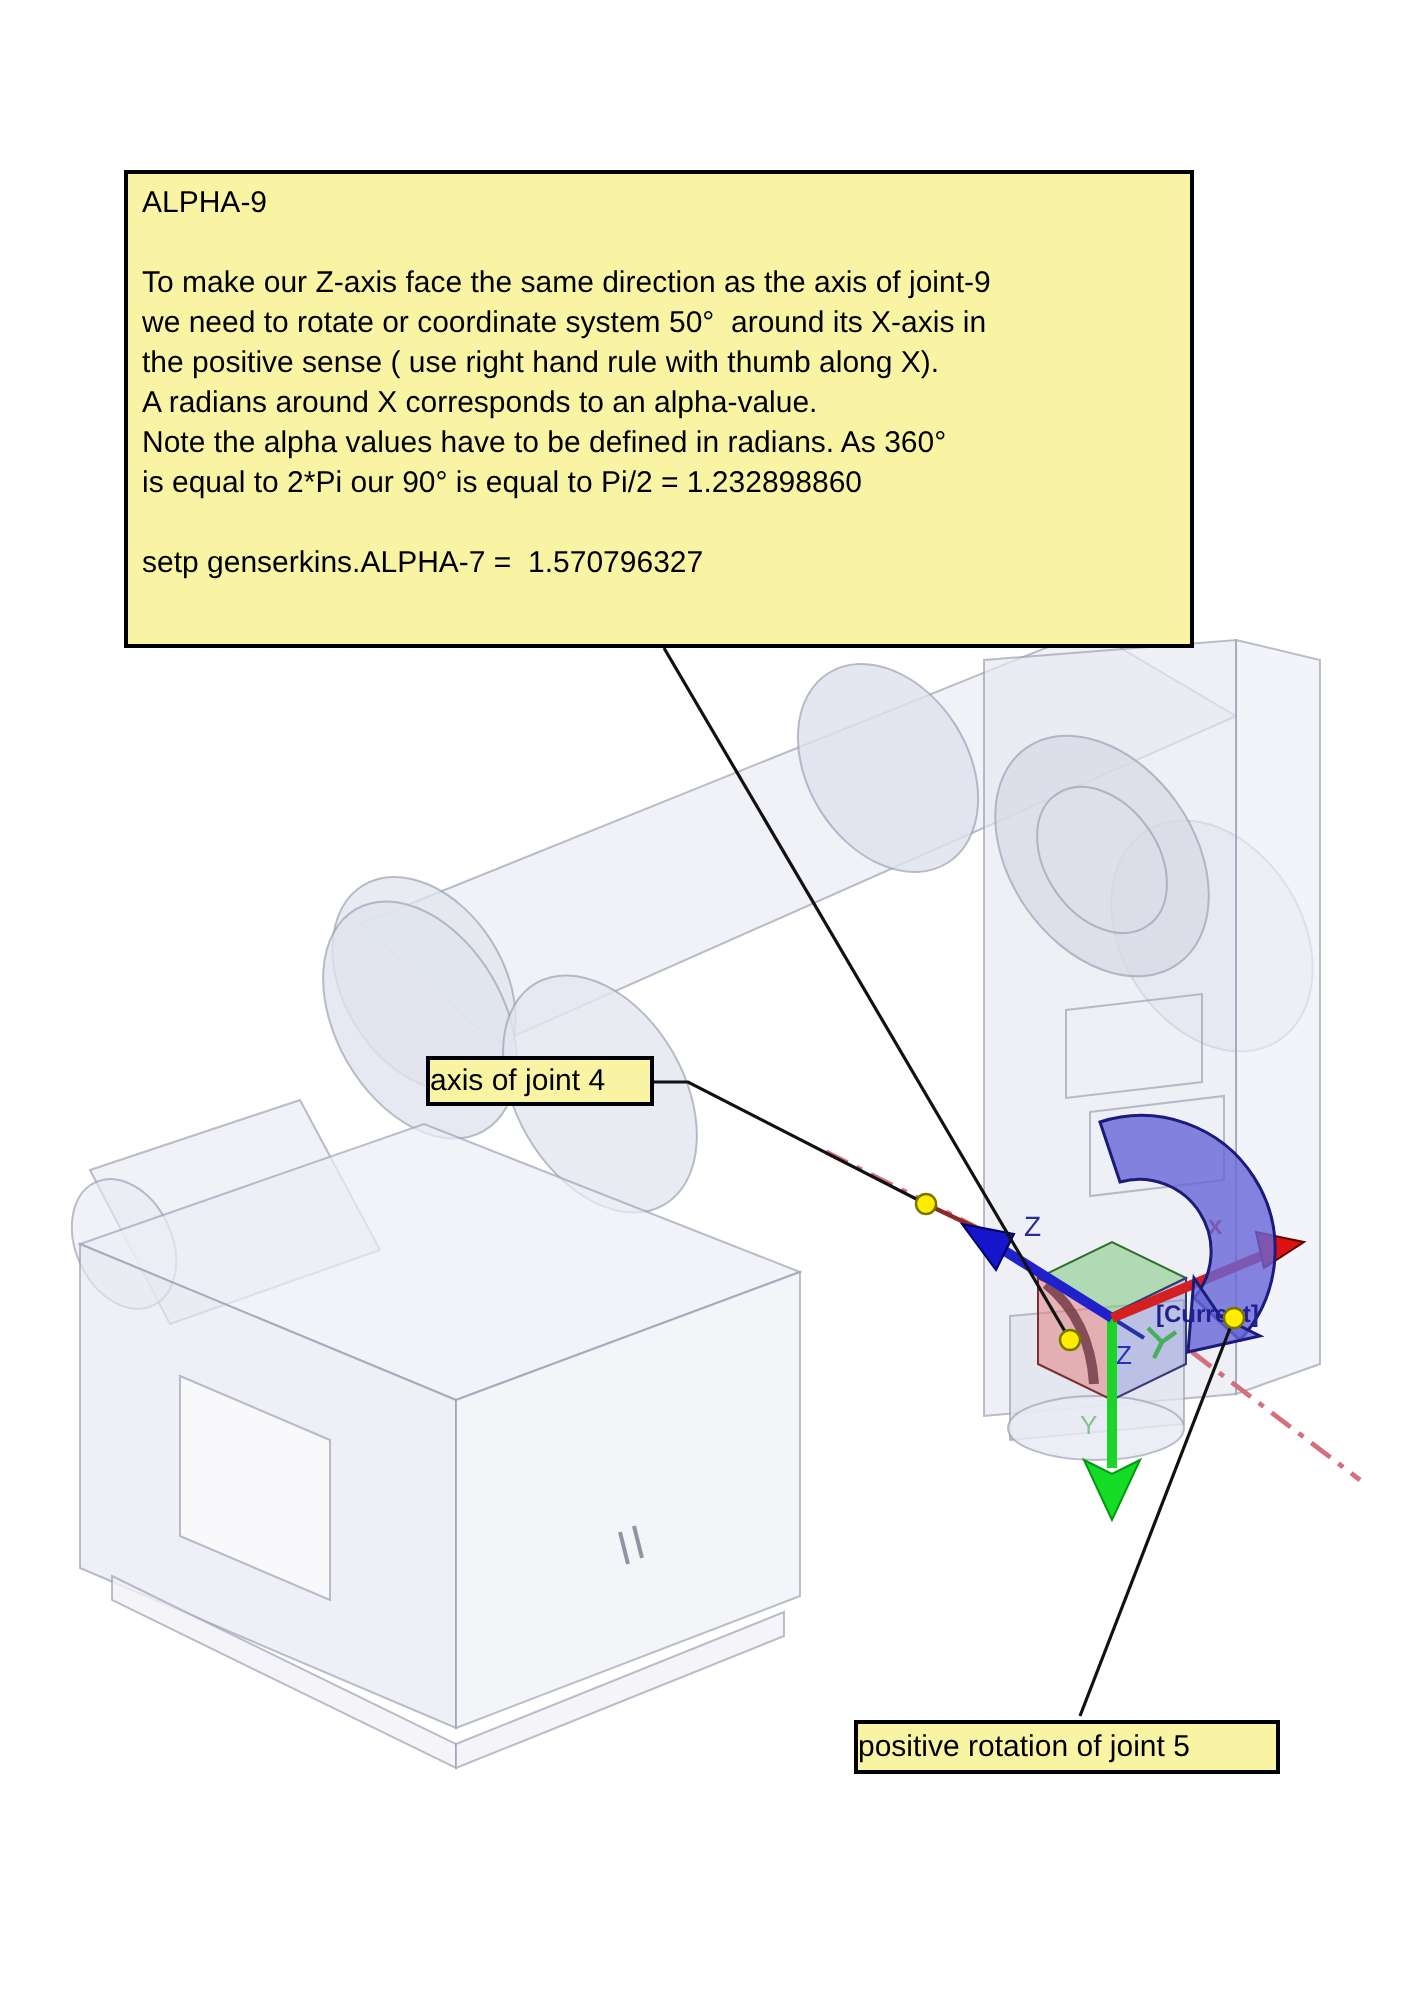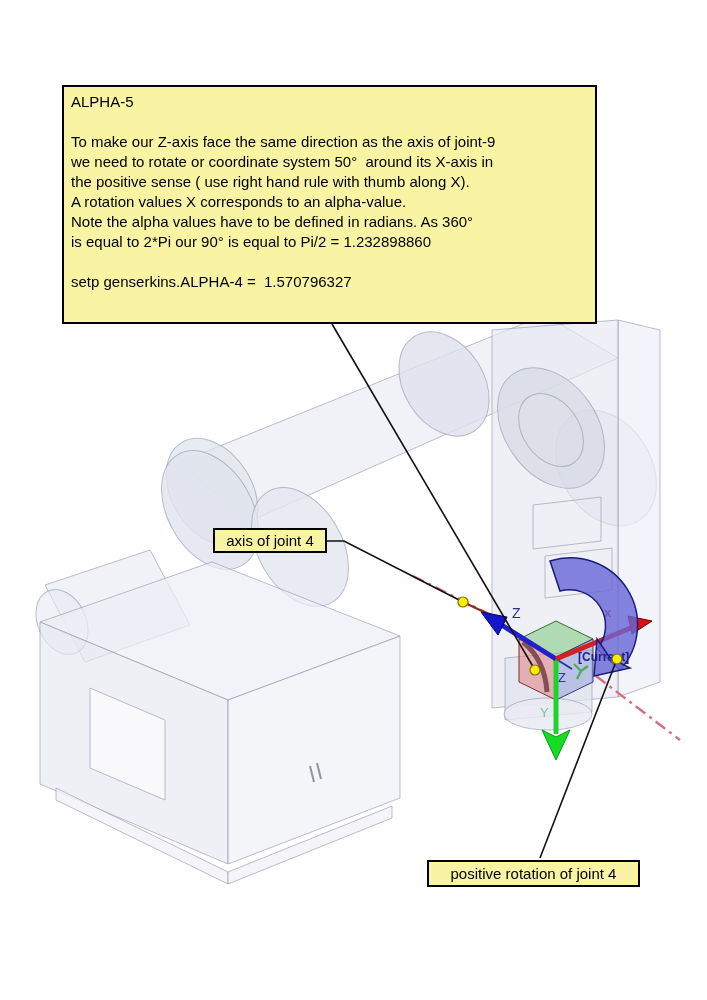--- a/index.html
+++ b/index.html
@@ -3,21 +3,21 @@
 <meta charset="utf-8">
 <style>
   html,body{margin:0;padding:0;background:#ffffff;}
   #stage{
     position:relative;width:707px;height:1000px;background:#ffffff;
     font-family:"Liberation Sans", sans-serif;overflow:hidden;
   }
   #robot-svg{position:absolute;left:0;top:0;}
   .callout{
     position:absolute;background:#F8F4A4;border:2px solid #000;
-    font-size:15px;color:#000;text-align:center;box-sizing:border-box;
+    font-size:15px;color:#000;text-align:left;box-sizing:border-box;
     white-space:nowrap;
   }
   #note-box{
     position:absolute;left:62px;top:85px;width:535px;height:239px;
     background:#F8F4A4;border:2px solid #000;box-sizing:border-box;
     padding:5px 7px;color:#000;
   }
   .note-line{font-size:15px;line-height:20px;white-space:pre;}
   .note-blank{height:20px;}
   #axis-label{left:213px;top:528px;width:114px;height:25px;line-height:21px;}
@@ -117,29 +117,29 @@
     </g>
 
     <g fill="#FFEC00" stroke="#777700" stroke-width="1.2">
       <circle cx="463" cy="602" r="5"></circle>
       <circle cx="535" cy="670" r="5"></circle>
       <circle cx="617" cy="659" r="5"></circle>
     </g>
   </svg>
 
   <div id="note-box">
-    <div class="note-line">ALPHA-5</div>
+    <div class="note-line">ALPHA-9</div>
     <div class="note-blank"></div>
     <div class="note-line">To make our Z-axis face the same direction as the axis of joint-9</div>
     <div class="note-line">we need to rotate or coordinate system 50°  around its X-axis in</div>
     <div class="note-line">the positive sense ( use right hand rule with thumb along X).</div>
-    <div class="note-line">A rotation values X corresponds to an alpha-value.</div>
+    <div class="note-line">A radians around X corresponds to an alpha-value.</div>
     <div class="note-line">Note the alpha values have to be defined in radians. As 360°</div>
     <div class="note-line">is equal to 2*Pi our 90° is equal to Pi/2 = 1.232898860</div>
     <div class="note-blank"></div>
-    <div class="note-line">setp genserkins.ALPHA-4 =  1.570796327</div>
+    <div class="note-line">setp genserkins.ALPHA-7 =  1.570796327</div>
   </div>
 
   <div id="axis-label" class="callout">axis of joint 4</div>
 
-  <div id="rotation-label" class="callout">positive rotation of joint 4</div>
+  <div id="rotation-label" class="callout">positive rotation of joint 5</div>
 
 </div>
 
 </body></html>

